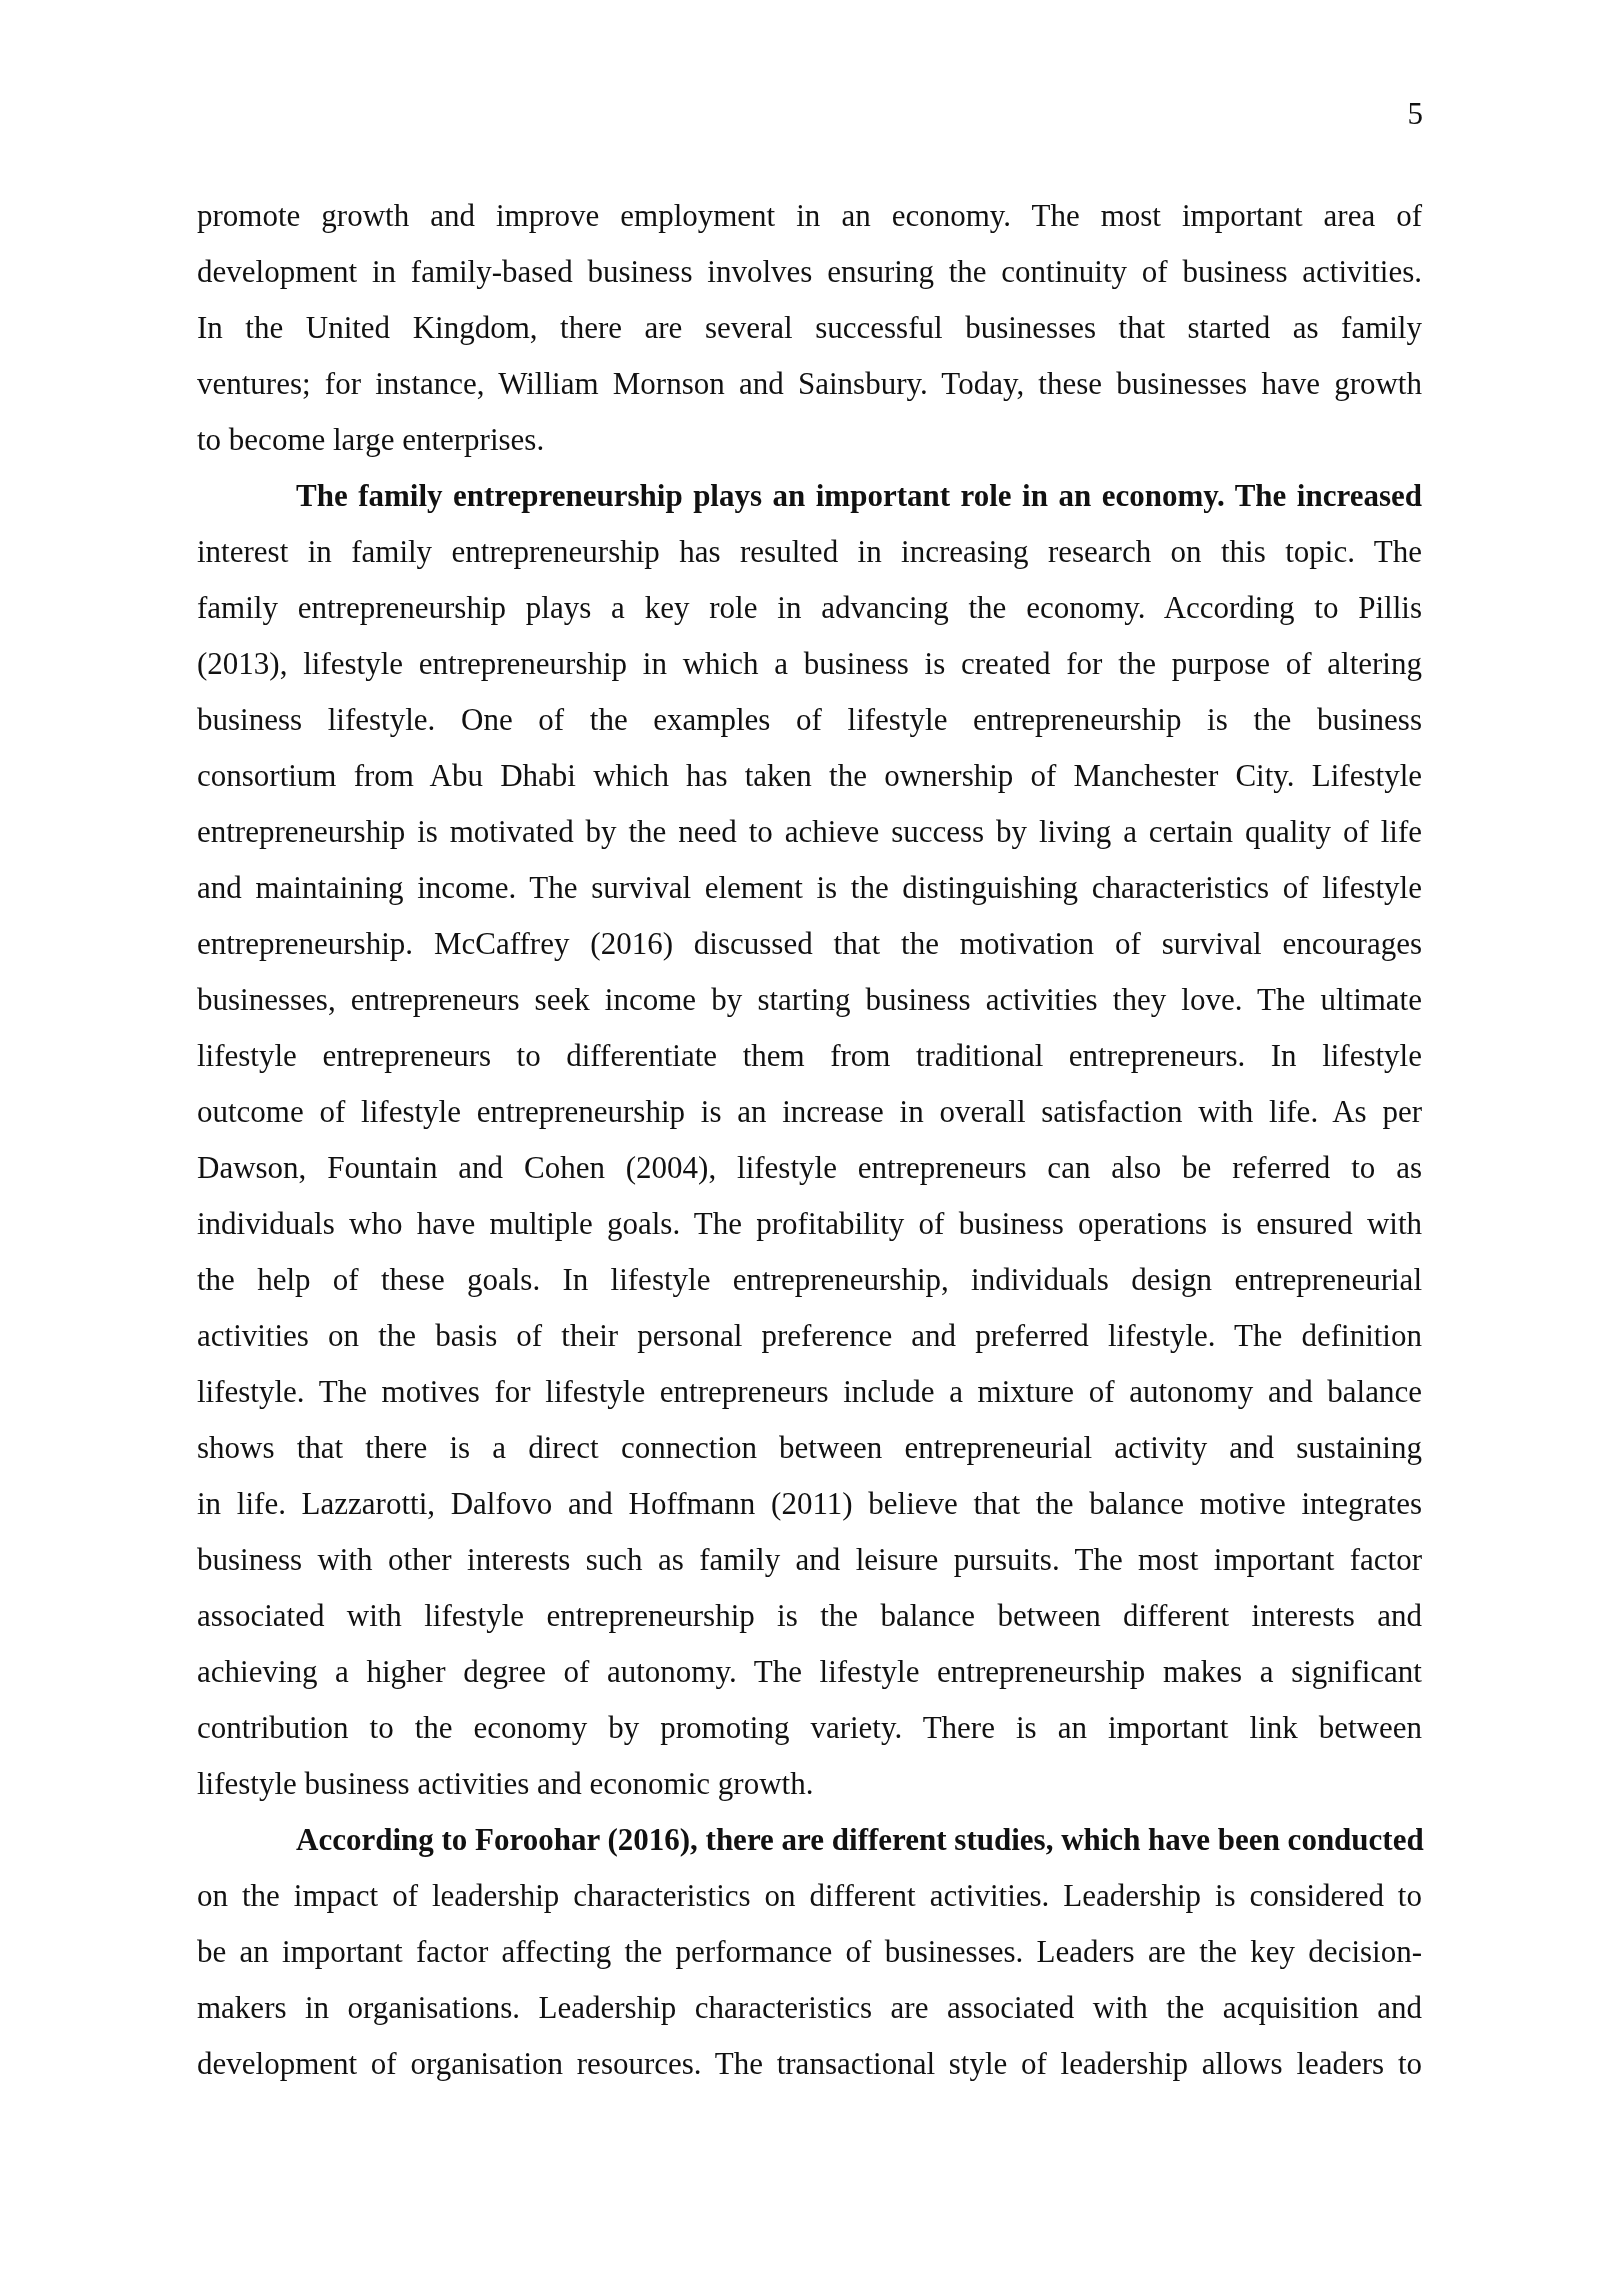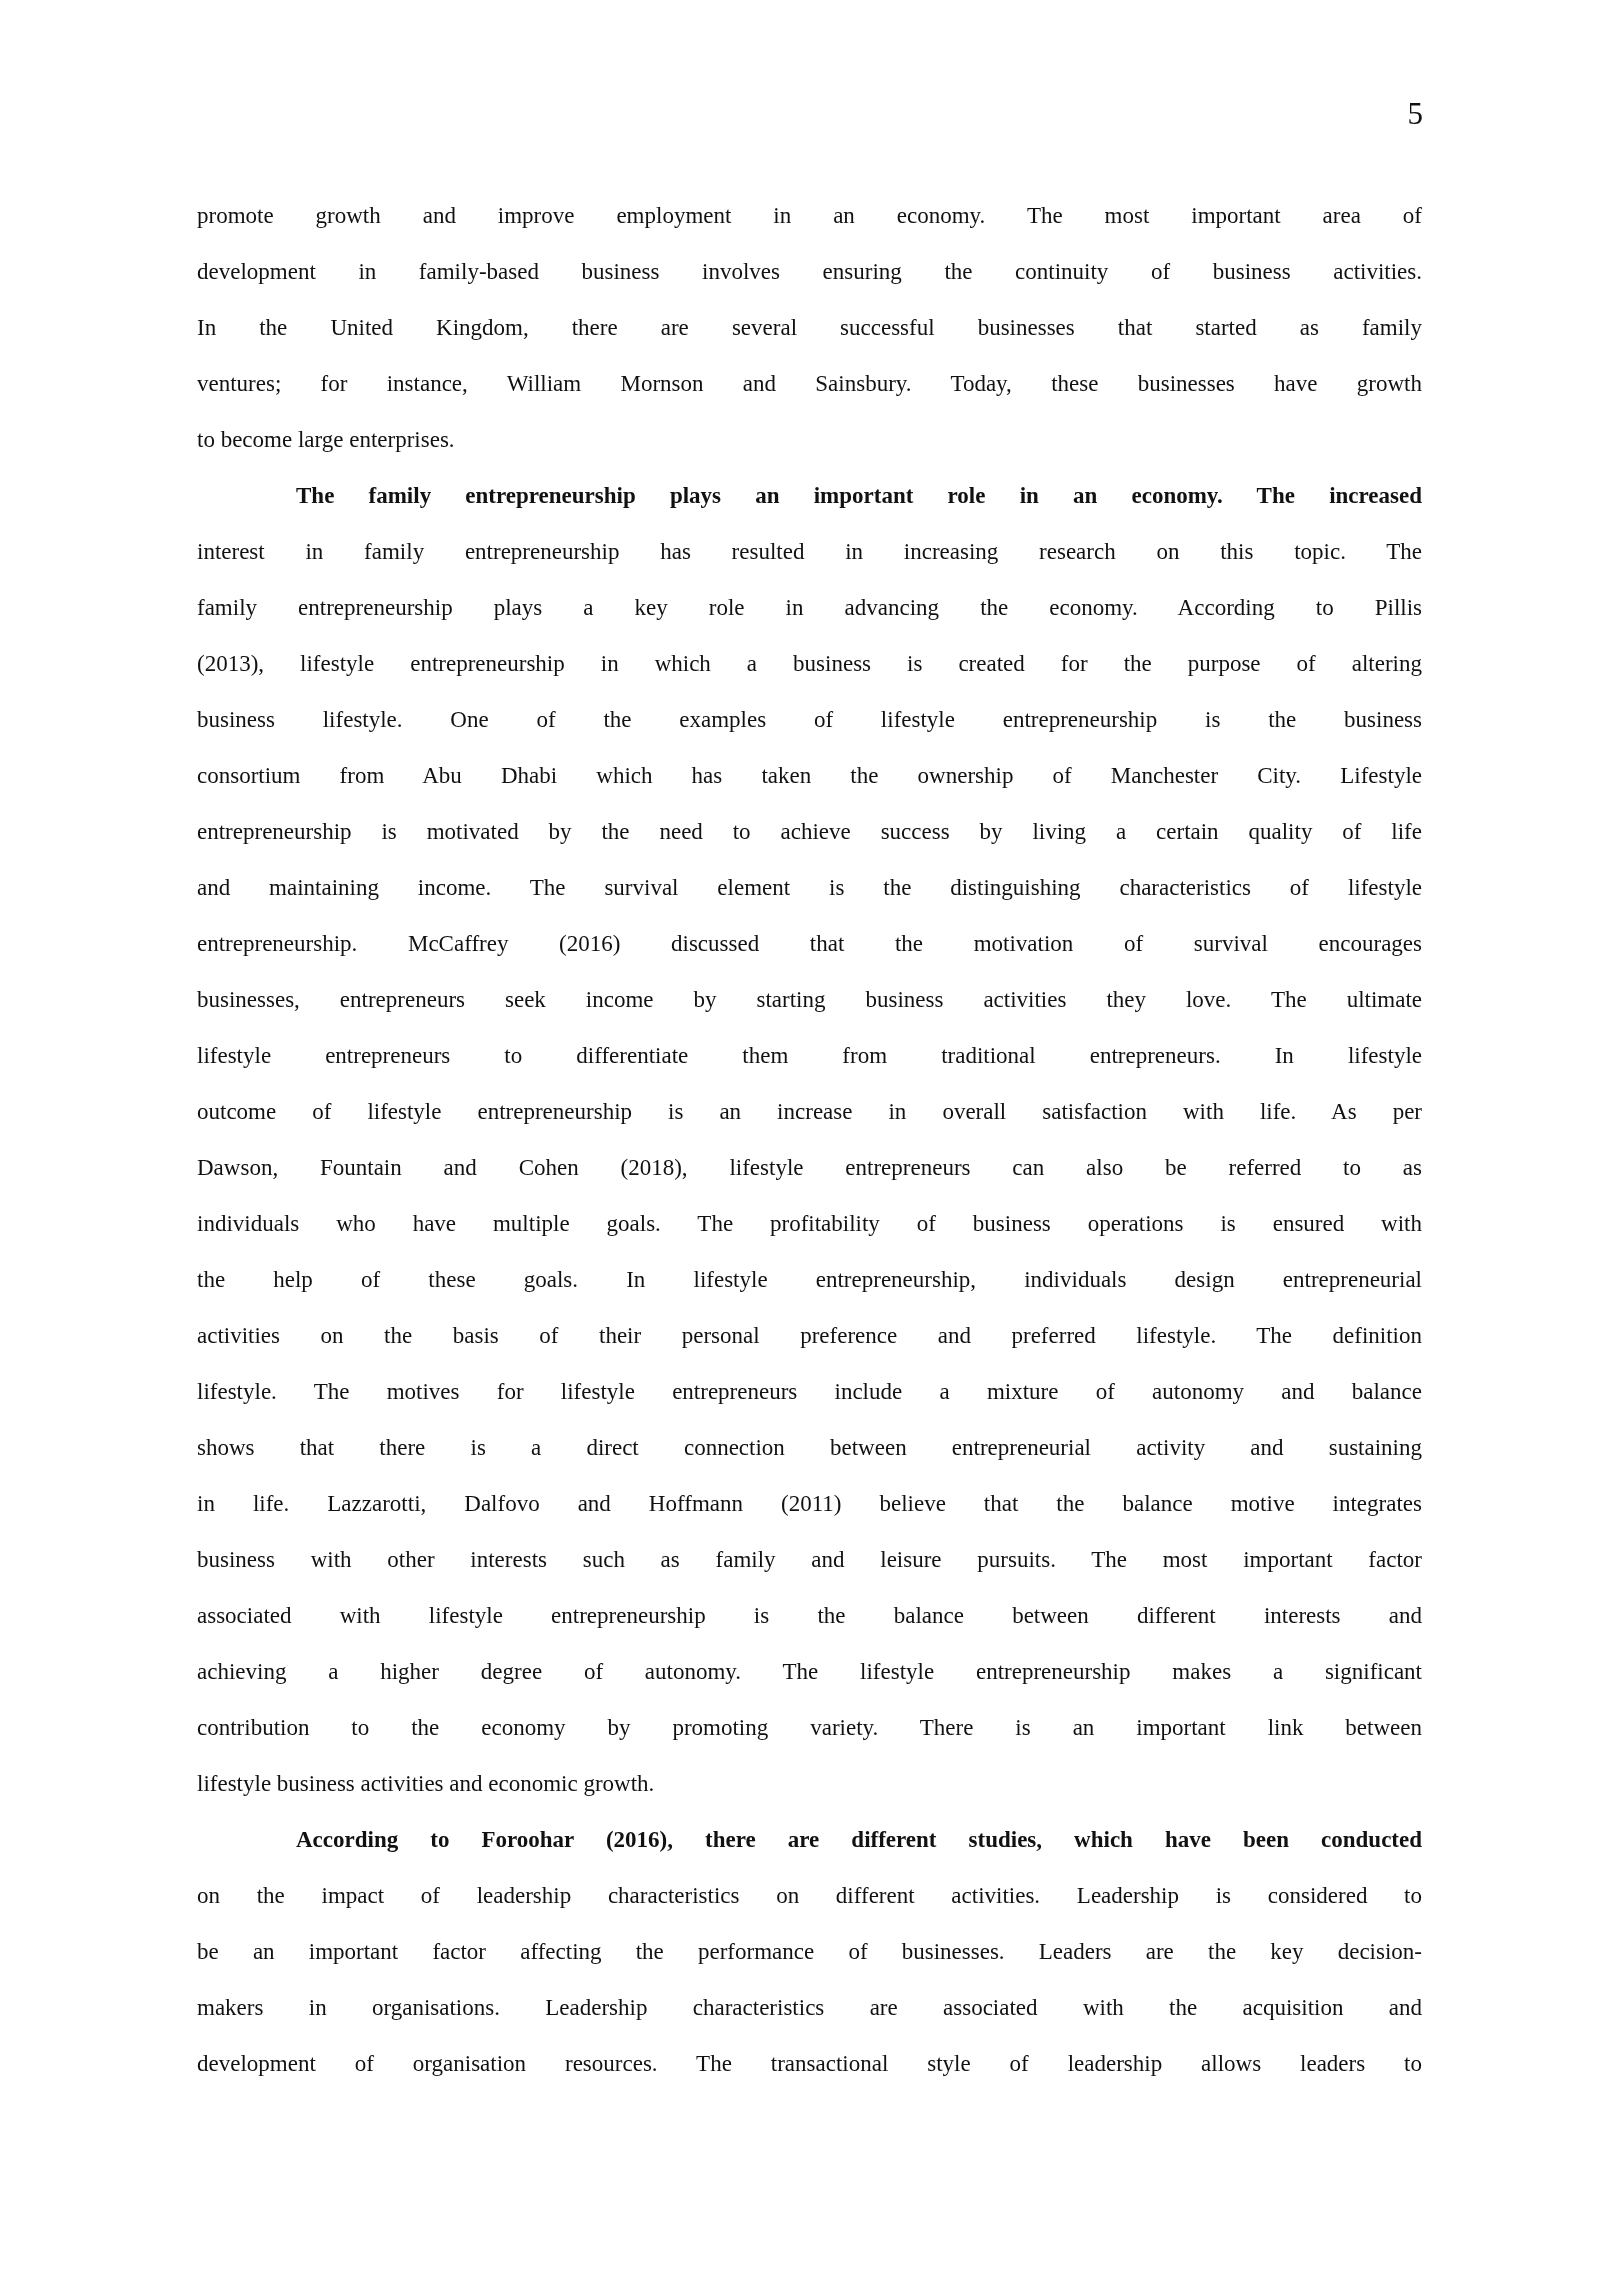--- a/index.html
+++ b/index.html
@@ -20,21 +20,21 @@
     top: 94px;
     right: 197px;
     font-size: 31px;
     line-height: 39px;
   }
   .body-text {
     position: absolute;
     left: 197px;
     top: 196px;
     width: 1225px;
-    font-size: 23px;
+    font-size: 31px;
   }
   .line {
     display: block;
     height: 56px;
     line-height: 39px;
     white-space: nowrap;
     text-align: justify;
     text-align-last: justify;
   }
   .line.last {
@@ -65,21 +65,21 @@
     <span class="line">family entrepreneurship plays a key role in advancing the economy. According to Pillis</span>
     <span class="line">(2013), lifestyle entrepreneurship in which a business is created for the purpose of altering</span>
     <span class="line">business lifestyle. One of the examples of lifestyle entrepreneurship is the business</span>
     <span class="line">consortium from Abu Dhabi which has taken the ownership of Manchester City. Lifestyle</span>
     <span class="line">entrepreneurship is motivated by the need to achieve success by living a certain quality of life</span>
     <span class="line">and maintaining income. The survival element is the distinguishing characteristics of lifestyle</span>
     <span class="line">entrepreneurship. McCaffrey (2016) discussed that the motivation of survival encourages</span>
     <span class="line">businesses, entrepreneurs seek income by starting business activities they love. The ultimate</span>
     <span class="line">lifestyle entrepreneurs to differentiate them from traditional entrepreneurs. In lifestyle</span>
     <span class="line">outcome of lifestyle entrepreneurship is an increase in overall satisfaction with life. As per</span>
-    <span class="line">Dawson, Fountain and Cohen (2018), lifestyle entrepreneurs can also be referred to as</span>
+    <span class="line">Dawson, Fountain and Cohen (2004), lifestyle entrepreneurs can also be referred to as</span>
     <span class="line">individuals who have multiple goals. The profitability of business operations is ensured with</span>
     <span class="line">the help of these goals. In lifestyle entrepreneurship, individuals design entrepreneurial</span>
     <span class="line">activities on the basis of their personal preference and preferred lifestyle. The definition</span>
     <span class="line">lifestyle. The motives for lifestyle entrepreneurs include a mixture of autonomy and balance</span>
     <span class="line">shows that there is a direct connection between entrepreneurial activity and sustaining</span>
     <span class="line">in life. Lazzarotti, Dalfovo and Hoffmann (2011) believe that the balance motive integrates</span>
     <span class="line">business with other interests such as family and leisure pursuits. The most important factor</span>
     <span class="line">associated with lifestyle entrepreneurship is the balance between different interests and</span>
     <span class="line">achieving a higher degree of autonomy. The lifestyle entrepreneurship makes a significant</span>
     <span class="line">contribution to the economy by promoting variety. There is an important link between</span>

